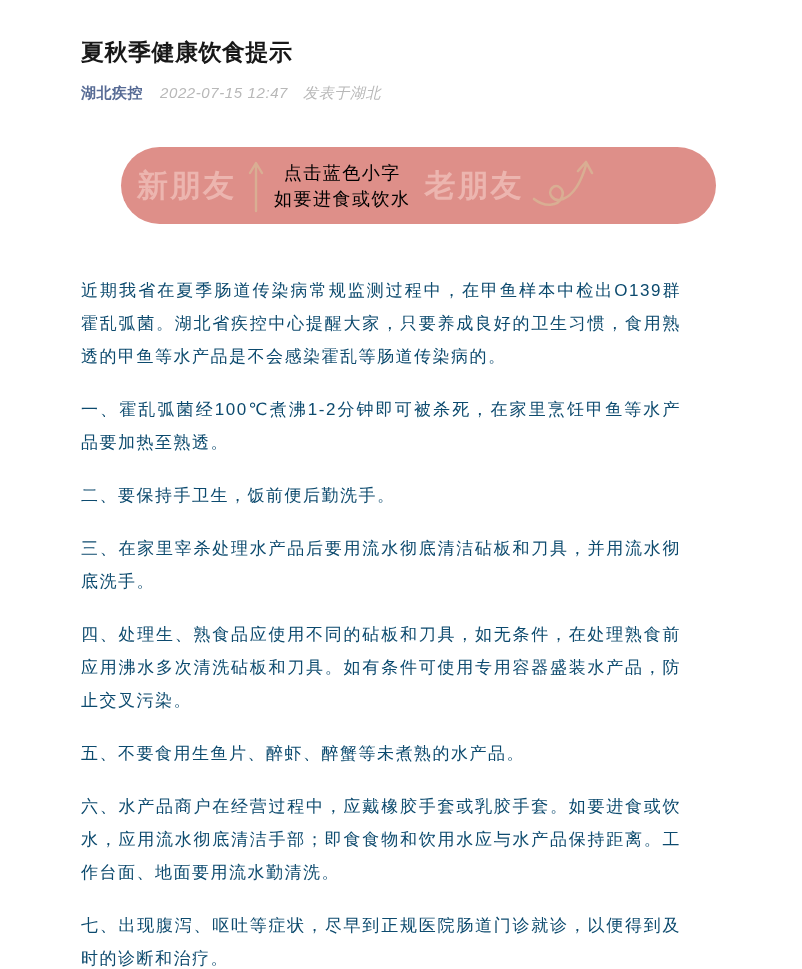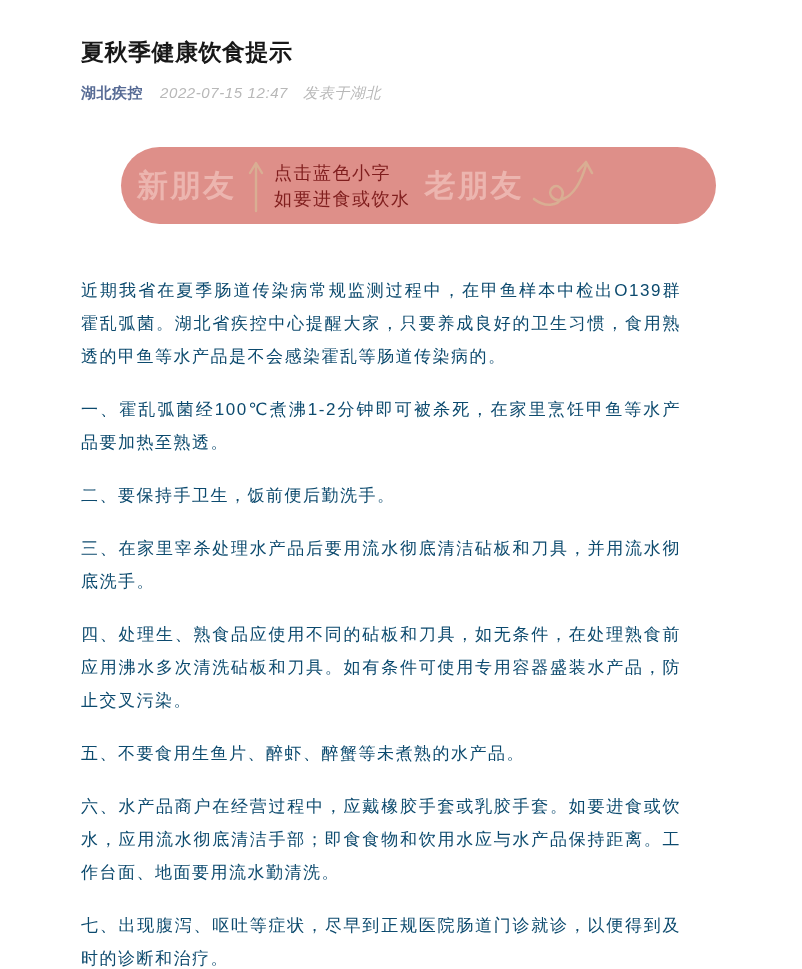--- a/index.html
+++ b/index.html
@@ -17,30 +17,30 @@
   }
   .byline{margin-top:15px;display:flex;align-items:center;font-size:15px;line-height:20px;}
   .account{color:#576b95;font-weight:700;margin-right:17px;cursor:pointer;letter-spacing:.5px;}
   .meta{color:#b8b8b8;margin-right:15px;letter-spacing:.6px;font-style:italic;}
 
   
   .banner{
     box-sizing:border-box;margin:44px 0 0 40px;width:595px;height:77px;
     background:#de8f89;border-radius:40px;
     display:flex;align-items:center;padding:0 14px 0 16px;
-    cursor:pointer;user-select:none;
+    cursor:pointer;user-select:none;text-align:center;
   }
   .big-label{
     font-size:31px;font-weight:800;color:#ecb5af;
     letter-spacing:2px;white-space:nowrap;flex:0 0 auto;
   }
   .big-label.old{margin-left:14px;}
   .small-block{
     display:flex;flex-direction:column;justify-content:center;
-    font-size:18px;line-height:26px;color:#7f1d1d;letter-spacing:1.5px;
+    font-size:18px;line-height:26px;color:#000000;letter-spacing:1.5px;
     white-space:nowrap;flex:0 0 auto;
   }
   .up-arrow{flex:0 0 auto;margin:0 9px 0 11px;display:block;}
   .curly-arrow{flex:0 0 auto;margin-left:4px;display:block;}
 
   
   .content{margin-top:50px;}
   .content p{
     font-size:17px;line-height:33px;letter-spacing:1.5px;color:#0c4a6e;
     text-align:justify;margin:0 0 20px 0;

